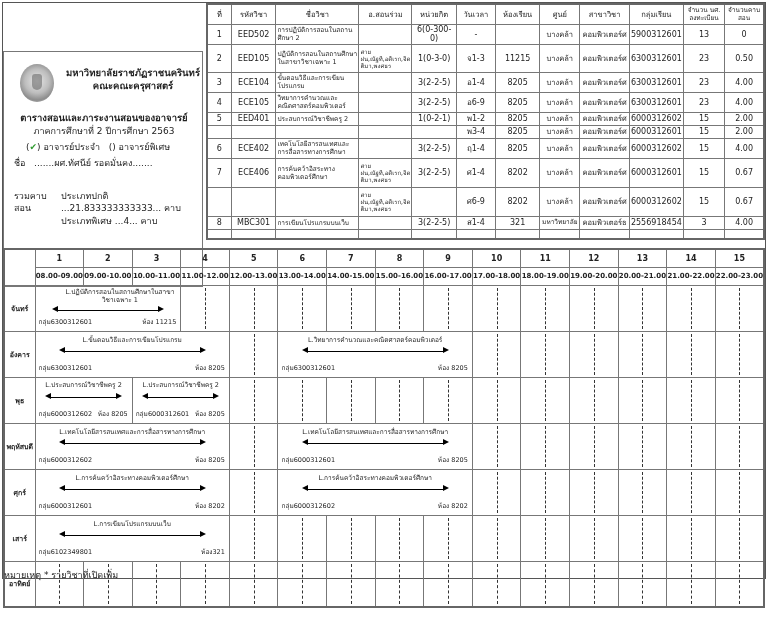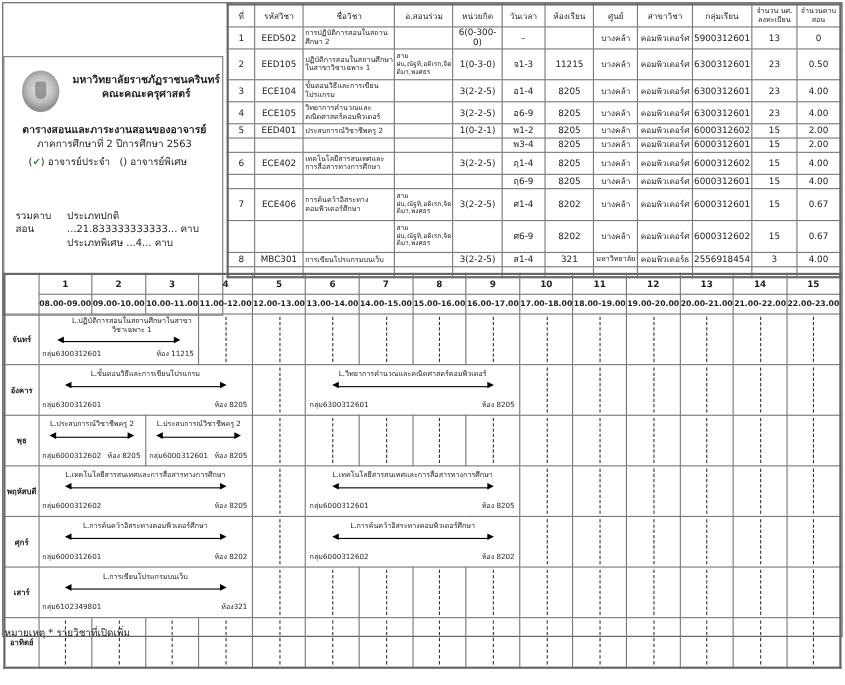--- a/index.html
+++ b/index.html
@@ -66,20 +66,24 @@
     <div>มหาวิทยาลัยราชภัฏราชนครินทร์</div>
     <div>คณะคณะครุศาสตร์</div>
   </div>
   <div class="title">ตารางสอนและภาระงานสอนของอาจารย์</div>
   <div class="sem">ภาคการศึกษาที่ 2 ปีการศึกษา 2563</div>
   <div class="ptype">
     (<span class="chk">✔</span>)
     <span>อาจารย์ประจำ</span>
     &nbsp;&nbsp;(<span></span>)
     <span>อาจารย์พิเศษ</span>
+  </div>
+  <div class="tname">
+    <span>ชื่อ</span>&nbsp;&nbsp;
+    <span>.......ผศ.ทัศนีย์ รอดมั่นคง.......</span>
   </div>
   <div class="sum-l1">รวมคาบ</div>
   <div class="sum-l2">สอน</div>
   <div class="sum-r1">ประเภทปกติ</div>
   <div class="sum-r2">...21.833333333333... คาบ</div>
   <div class="sum-r3">ประเภทพิเศษ ...4... คาบ</div>
 </div>
 
 <table class="courses">
   <colgroup>
@@ -212,34 +216,20 @@
       <td class="num">3(2-2-5)</td>
       <td class="num">ฤ1-4</td>
       <td class="num">8205</td>
       <td>บางคล้า</td>
       <td>คอมพิวเตอร์ศ</td>
       <td class="num">6000312602</td>
       <td class="num">15</td>
       <td class="num">4.00</td>
     </tr>
 
-    <tr style="height:13px">
-      <td class="num"></td>
-      <td class="num"></td>
-      <td class="name"></td>
-      <td class="co"></td>
-      <td class="num"></td>
-      <td class="num">ฤ6-9</td>
-      <td class="num">8205</td>
-      <td>บางคล้า</td>
-      <td>คอมพิวเตอร์ศ</td>
-      <td class="num">6000312601</td>
-      <td class="num">15</td>
-      <td class="num">4.00</td>
-    </tr>
 
     <tr style="height:29px">
       <td class="num">7</td>
       <td class="num">ECE406</td>
       <td class="name">การค้นคว้าอิสระทางคอมพิวเตอร์ศึกษา</td>
       <td class="co">สายฝน,ณัฐทิ,อดิเรก,จิดติมา,พงศธร</td>
       <td class="num">3(2-2-5)</td>
       <td class="num">ศ1-4</td>
       <td class="num">8202</td>
       <td>บางคล้า</td>

